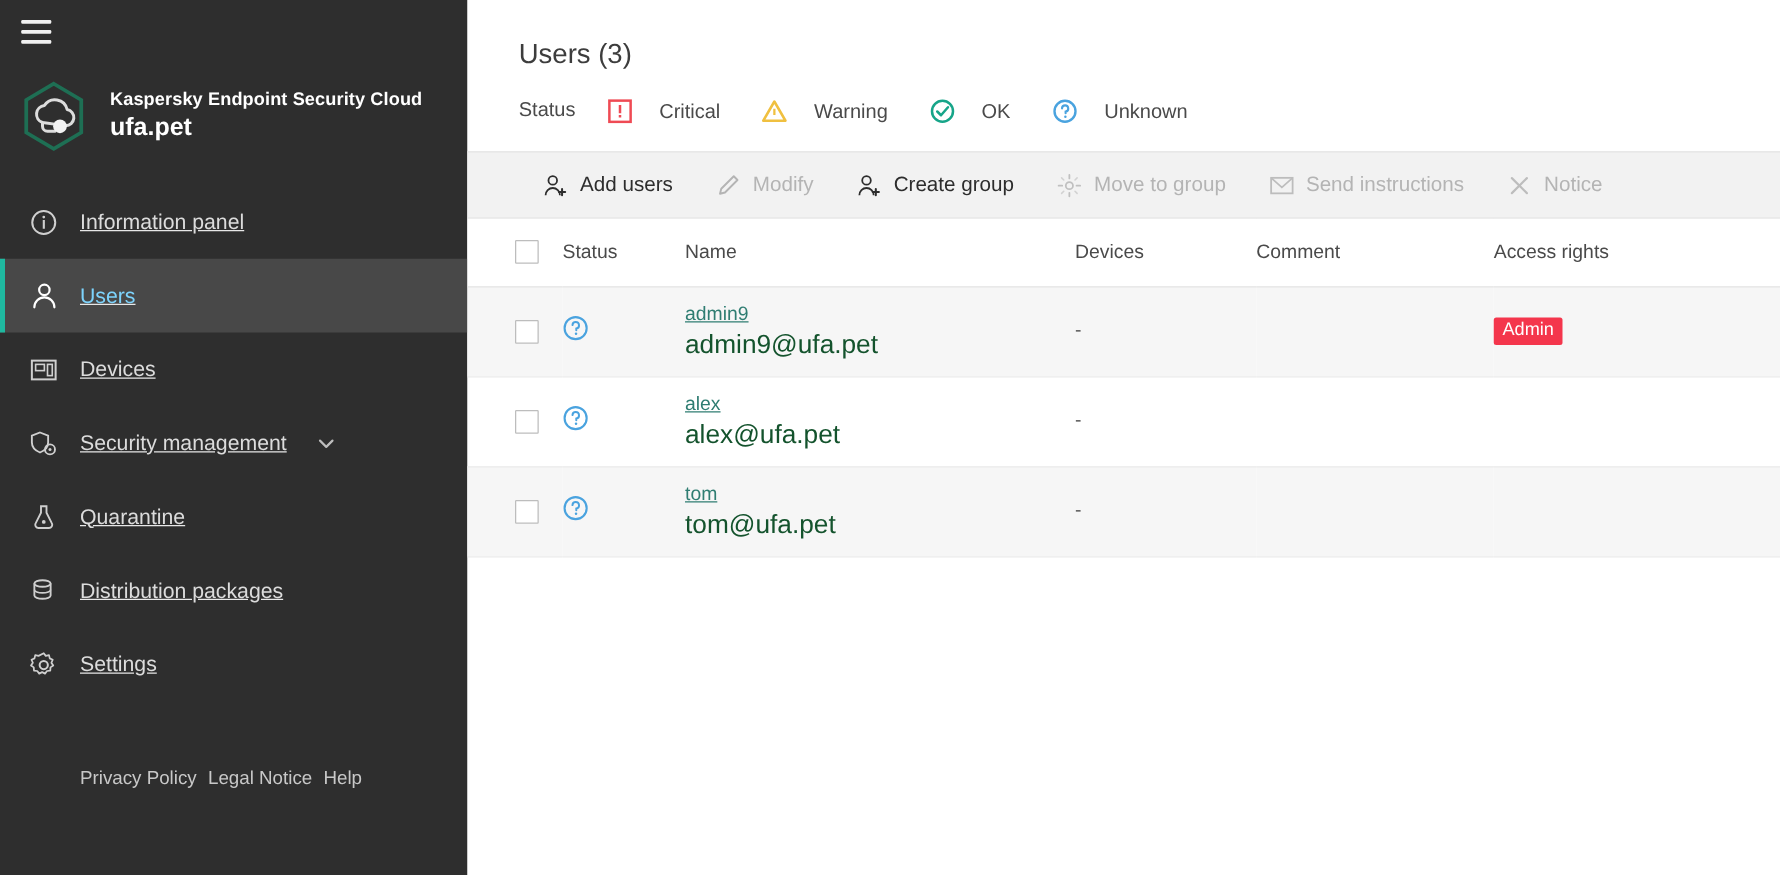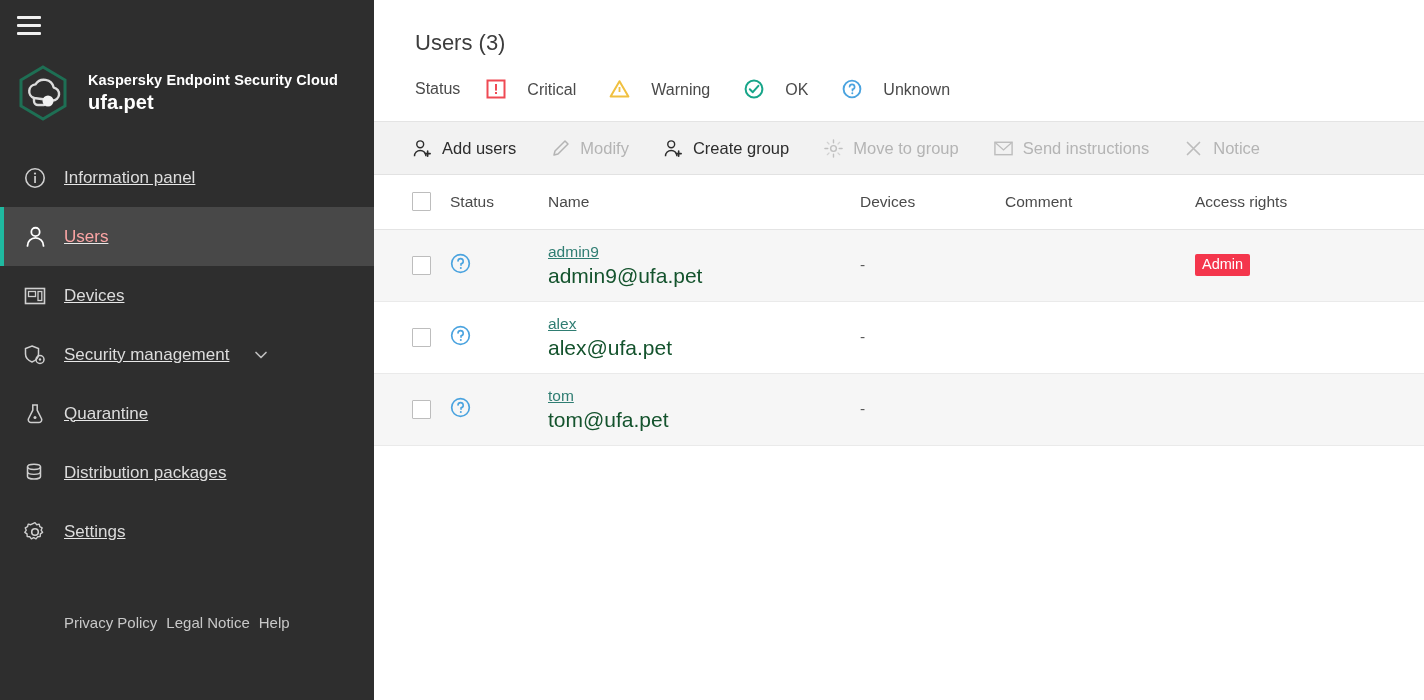--- a/index.html
+++ b/index.html
@@ -38,21 +38,21 @@
   .brand-sub { font-size: 20px; font-weight: bold; color: #ffffff; margin-top: 2px; }
 
   .nav { position: absolute; top: 148px; left: 0; width: 374px; text-decoration: underline; }
   .nav-item {
     display: flex; align-items: center; gap: 14px;
     height: 59px; padding-left: 20px;
     color: #dcdcdc; font-size: 17px;
     cursor: pointer; position: relative;
   }
   .nav-item .nav-ico { width: 30px; height: 30px; flex: 0 0 30px; display: flex; align-items: center; justify-content: center; }
-  .nav-item.active { background: #484848; color: #fca5a5; text-align: center; }
+  .nav-item.active { background: #484848; color: #7dd3fc; text-align: center; }
   .nav-item.active::before {
     content: ""; position: absolute; left: 0; top: 0; bottom: 0;
     width: 4px; background: #1fb9a0;
   }
   .chev { margin-left: 10px; display: inline-flex; }
 
   .footer-links {
     position: absolute; left: 64px; top: 614px;
     display: flex; flex-direction: row; gap: 9px;
   }
@@ -70,21 +70,21 @@
     font-size: 16px; color: #4a4a4a;
   }
   .status-label { margin-right: 25px; color: #4a4a4a; }
   .status-chip { display: flex; align-items: flex-end; gap: 21px; margin-right: 33px; cursor: pointer; }
   .status-chip .st-ico { width: 21px; height: 21px; display: flex; align-items: center; justify-content: center; }
 
   .toolbar {
     margin-top: 22px;
     height: 54px; background: #f2f2f2;
     border-top: 1px solid #e4e4e4; border-bottom: 1px solid #e2e2e2;
-    display: flex; align-items: center; padding-left: 38px;
+    display: flex; align-items: center; padding-left: 60px;
   }
   .tb-btn {
     display: flex; align-items: center; gap: 9px;
     font-size: 16.5px; color: #2d2d2d; margin-right: 34px;
     cursor: pointer; white-space: nowrap;
   }
   .tb-btn.disabled { color: #b4b4b4; cursor: default; }
   .tb-btn .tb-ico { width: 21px; height: 21px; display: flex; align-items: center; justify-content: center; }
 
   

